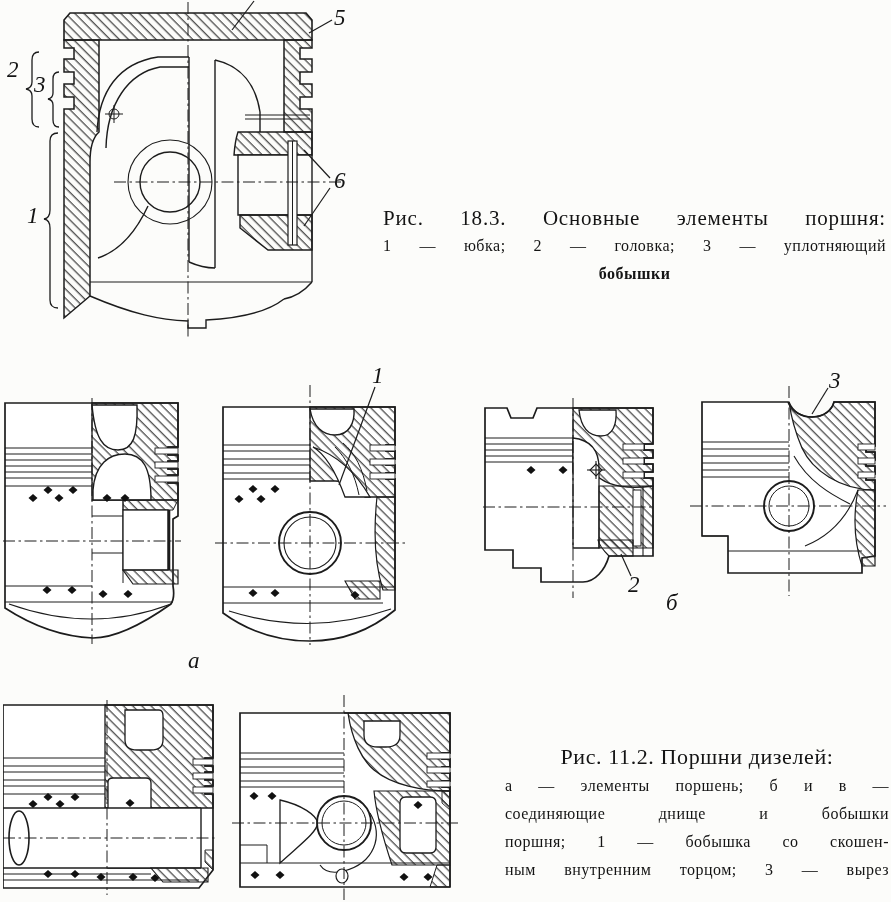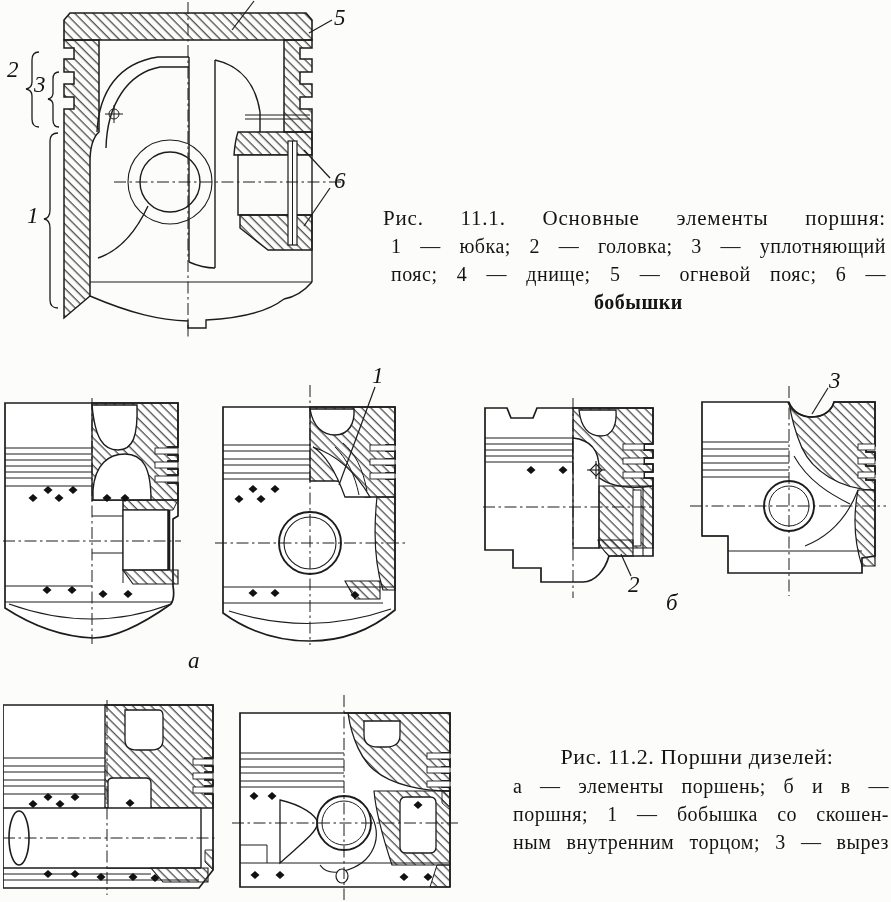--- a/index.html
+++ b/index.html
@@ -3,22 +3,22 @@
 <meta charset="utf-8">
 <style>
   html,body{margin:0;padding:0;background:#e8e8e6;}
   .page{position:relative;width:891px;height:902px;background:#fcfcfa;overflow:hidden;
         font-family:"Liberation Serif", serif;color:#1a1a1a;}
   .draw{position:absolute;}
   .lbl{position:absolute;font:italic 23px "Liberation Serif", serif;color:#141414;line-height:1;}
   .cap{position:absolute;color:#141414;}
   .cap .t1{font-size:21px;line-height:28px;letter-spacing:0.8px;word-spacing:6px;
            text-align:justify;text-align-last:justify;}
-  .cap .bl{font-size:20px;line-height:28px;letter-spacing:0.5px;word-spacing:4px;
-           text-align:justify;text-align-last:justify;margin-left:8px;}
+  .cap .bl{font-size:16px;line-height:28px;letter-spacing:0.5px;word-spacing:4px;
+           text-align:justify;text-align-last:justify;}
   .cap .ctr{text-align:center;text-align-last:center;font-weight:bold;}
   .cap2t{font-size:22px;line-height:30px;letter-spacing:0.6px;text-align-last:center;}
 </style>
 </head>
 <body>
 
 <div class="page">
 
   <svg class="draw" style="left:2px;top:0" width="375" height="345" viewBox="0 0 375 345">
     <defs>
@@ -85,23 +85,22 @@
     </g>
   </svg>
 
   <span class="lbl" style="left:7px;top:58px">2</span>
   <span class="lbl" style="left:34px;top:73px">3</span>
   <span class="lbl" style="left:27px;top:204px">1</span>
   <span class="lbl" style="left:334px;top:6px">5</span>
   <span class="lbl" style="left:334px;top:169px">6</span>
 
   <div class="cap" style="left:383px;top:204px;width:503px">
-    <div class="t1">Рис. 11.1. Основные элементы поршня:</div>
+    <div class="t1">Рис. 18.3. Основные элементы поршня:</div>
     <div class="bl">1 — юбка; 2 — головка; 3 — уплотняющий</div>
-    <div class="bl">пояс; 4 — днище; 5 — огневой пояс; 6 —</div>
     <div class="bl ctr">бобышки</div>
   </div>
 
   <svg class="draw" style="left:3px;top:398px" width="178" height="246" viewBox="0 0 178 246">
     <defs>
         <pattern id="h2" width="6.5" height="6.5" patternUnits="userSpaceOnUse" patternTransform="rotate(-45)">
       <line x1="3" y1="0" x2="3" y2="6.5" stroke="#2c2c2c" stroke-width="1.1"></line>
         </pattern>
       </defs>
     <path d="M2,5 H175 V49 H165 V57 H175 V63 H165 V71 H175 V77 H165 V85 H175 V118 L170,121 V188 Q172,200 168,206 Q120,240 90,240 Q45,238 2,210 Z" fill="#fff" stroke="#1c1c1c" stroke-width="1.7"></path>
@@ -381,17 +380,18 @@
 
   <span class="lbl" style="left:372px;top:364px">1</span>
   <span class="lbl" style="left:188px;top:649px">а</span>
   <span class="lbl" style="left:628px;top:573px">2</span>
   <span class="lbl" style="left:666px;top:591px">б</span>
   <span class="lbl" style="left:829px;top:369px">3</span>
 
   <div class="cap" style="left:505px;top:742px;width:384px">
     <div class="cap2t">Рис. 11.2. Поршни дизелей:</div>
     <div class="bl">а — элементы поршень; б и в —</div>
+    <div class="bl">соединяющие днище и бобышки</div>
     <div class="bl">поршня; 1 — бобышка со скошен-</div>
     <div class="bl">ным внутренним торцом; 3 — вырез</div>
   </div>
 
 </div>
 
 </body></html>

